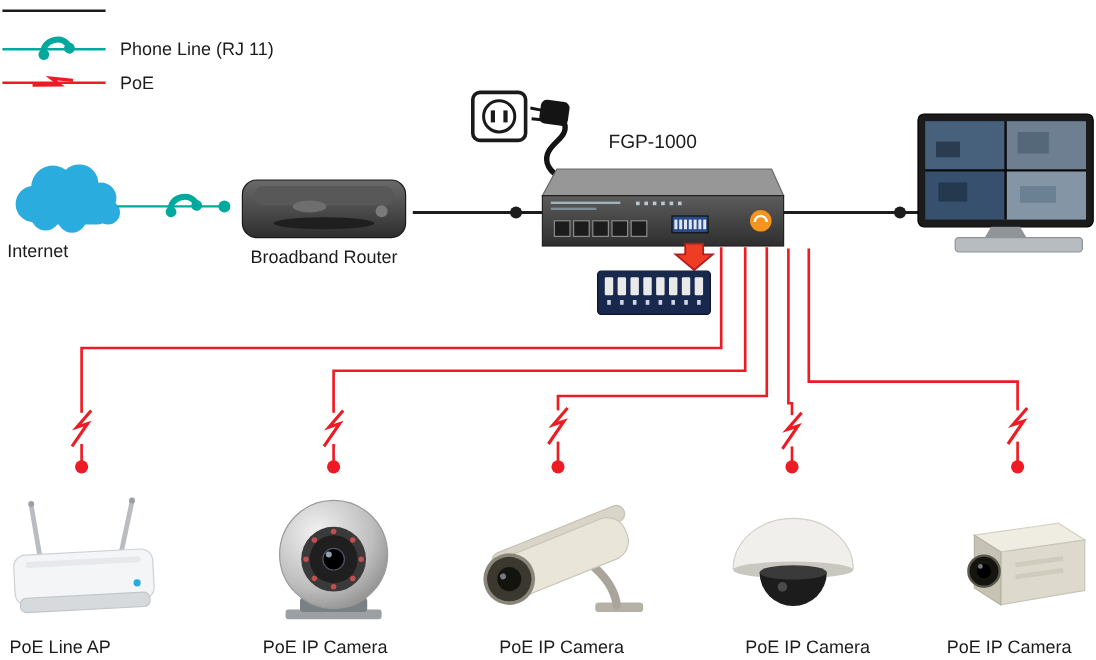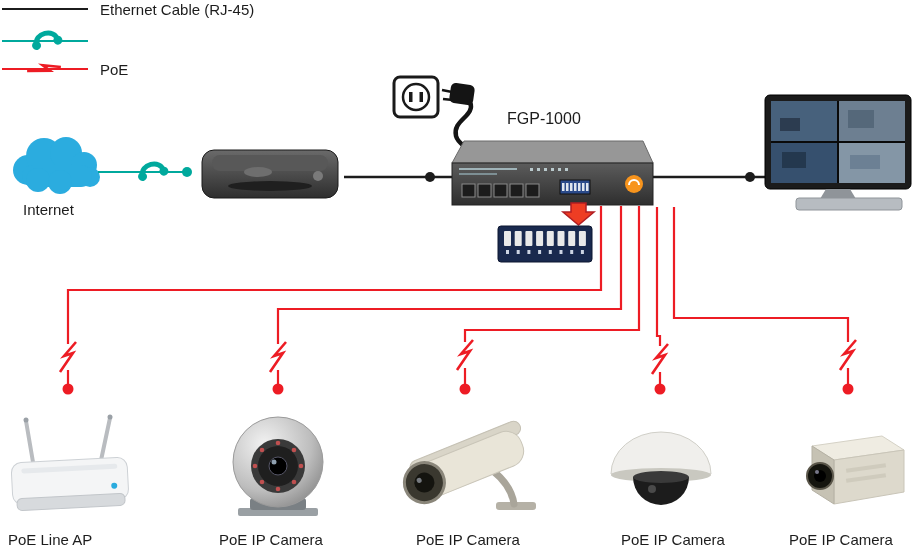--- a/index.html
+++ b/index.html
@@ -261,24 +261,25 @@
       <polygon points="834,460 904,450 904,492 834,504" fill="#ddd9cc" stroke="#c9c5b8"></polygon>
       <polygon points="812,446 834,460 834,504 812,490" fill="#c6c2b4" stroke="#b5b1a4"></polygon>
       <circle cx="820" cy="476" r="13" fill="#15150f" stroke="#5a564a" stroke-width="2"></circle>
       <circle cx="820" cy="476" r="6" fill="#000"></circle>
       <circle cx="817" cy="472" r="2" fill="#778"></circle>
       <rect x="846" y="466" width="40" height="4" fill="#cfcbbd" transform="rotate(-8 866 468)"></rect>
       <rect x="846" y="476" width="40" height="4" fill="#cfcbbd" transform="rotate(-8 866 478)"></rect>
     </g>
   </svg>
 
-  <div class="label" style="left:100px;top:1px">Ethernet Cable (RJ-45)</div>
+  <div class="label" style="left:100px;top:33px">Phone Line (RJ 11)</div>
   <div class="label" style="left:100px;top:61px">PoE</div>
 
-  <div class="label" style="left:23px;top:201px">Internet</div>
+  <div class="label" style="left:6px;top:201px">Internet</div>
+  <div class="label center" style="left:198px;top:206px;width:144px">Broadband Router</div>
   <div class="label bold" style="left:507px;top:109px">FGP-1000</div>
 
   <div class="label" style="left:8px;top:531px">PoE Line AP</div>
   <div class="label" style="left:219px;top:531px">PoE IP Camera</div>
   <div class="label" style="left:416px;top:531px">PoE IP Camera</div>
   <div class="label" style="left:621px;top:531px">PoE IP Camera</div>
   <div class="label" style="left:789px;top:531px">PoE IP Camera</div>
 </div>
 
 </body></html>

